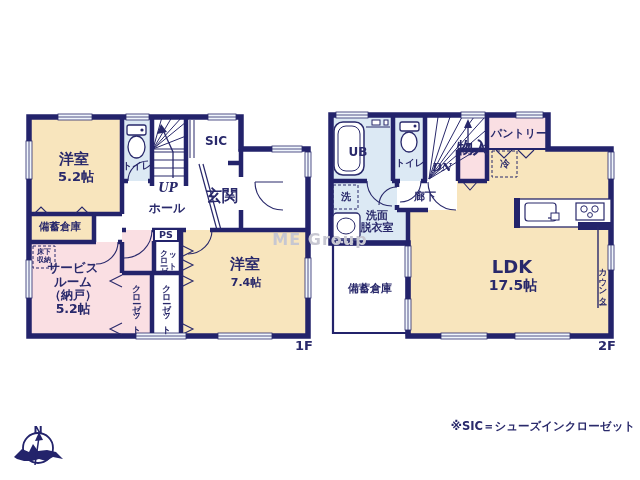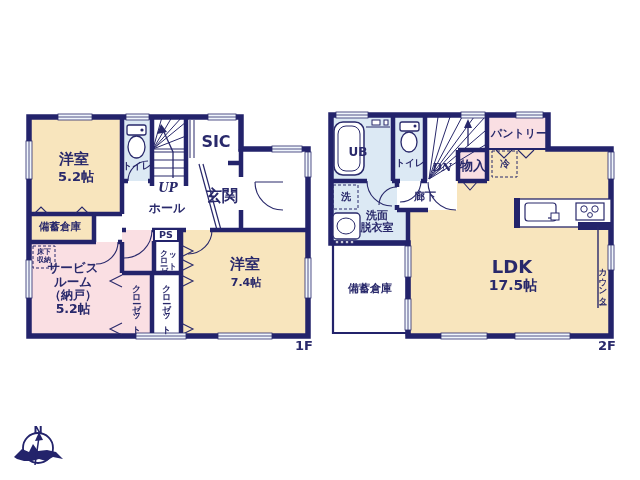--- a/index.html
+++ b/index.html
@@ -202,21 +202,21 @@
     <line x1="35" y1="465" x2="39" y2="437" stroke="#23236b" stroke-width="1.5"></line>
     <polygon points="39,432 35,441 43,440" fill="#23236b"></polygon>
     <text x="38" y="434" font-size="11" font-weight="bold" fill="#23236b" text-anchor="middle">N</text>
   </g>
 </svg>
 
 <div class="lbl" style="left:74px;top:159px;font-size:15px">洋室</div>
 <div class="lbl" style="left:76px;top:177px;font-size:13px">5.2帖</div>
 <div class="lbl" style="left:137px;top:166px;font-size:9.5px">トイレ</div>
 <div class="lbl ital" style="left:168px;top:189px;font-size:12px">UP</div>
-<div class="lbl" style="left:216px;top:142px;font-size:16px">SIC</div>
+<div class="lbl" style="left:216px;top:142px;font-size:12px">SIC</div>
 <div class="lbl" style="left:222px;top:196px;font-size:16px">玄関</div>
 <div class="lbl" style="left:167px;top:209px;font-size:12px">ホール</div>
 <div class="lbl" style="left:60px;top:227px;font-size:10.5px">備蓄倉庫</div>
 <div class="lbl" style="left:44px;top:257px;font-size:7px">
   <div>床下</div>
   <div>収納</div>
 </div>
 <div class="lbl" style="left:73px;top:289px;font-size:12.5px">
   <div>サービス</div>
   <div>ルーム</div>
@@ -227,29 +227,31 @@
 <div class="lbl vcols" style="left:167px;top:257px;font-size:8px;height:30px">クローゼット</div>
 <div class="lbl vtext" style="left:136px;top:304px;font-size:9px;height:58px">クローゼット</div>
 <div class="lbl vtext" style="left:166px;top:304px;font-size:9px;height:58px">クローゼット</div>
 <div class="lbl" style="left:245px;top:264px;font-size:15px">洋室</div>
 <div class="lbl" style="left:246px;top:283px;font-size:11px">7.4帖</div>
 <div class="lbl" style="left:304px;top:346px;font-size:13px">1F</div>
 
 <div class="lbl" style="left:358px;top:153px;font-size:12px">UB</div>
 <div class="lbl" style="left:410px;top:163px;font-size:9.5px">トイレ</div>
 <div class="lbl ital" style="left:442px;top:168px;font-size:11px">DN</div>
-<div class="lbl" style="left:473px;top:166px;font-size:13px">物入</div>
+<div class="lbl" style="left:473px;top:148px;font-size:16px">物入</div>
 <div class="lbl" style="left:519px;top:134px;font-size:11px">パントリー</div>
 <div class="lbl" style="left:505px;top:164px;font-size:10px">冷</div>
 <div class="lbl" style="left:346px;top:197px;font-size:10px">洗</div>
 <div class="lbl" style="left:377px;top:222px;font-size:11px">
   <div>洗面</div>
   <div>脱衣室</div>
 </div>
 <div class="lbl" style="left:425px;top:197px;font-size:11px">廊下</div>
 <div class="lbl" style="left:512px;top:267px;font-size:18px">LDK</div>
 <div class="lbl" style="left:513px;top:286px;font-size:14px">17.5帖</div>
 <div class="lbl vtext" style="left:603px;top:281px;font-size:8.5px;height:48px">カウンター</div>
 <div class="lbl" style="left:370px;top:289px;font-size:11px">備蓄倉庫</div>
 <div class="lbl" style="left:607px;top:346px;font-size:13px">2F</div>
 
+<div class="lbl wm" style="left:320px;top:240px;font-size:16px;font-weight:600">ME Group</div>
+<div class="lbl" style="left:543px;top:426px;font-size:11.5px">※SIC＝シューズインクローゼット</div>
 
 </div>
 
 </body></html>

